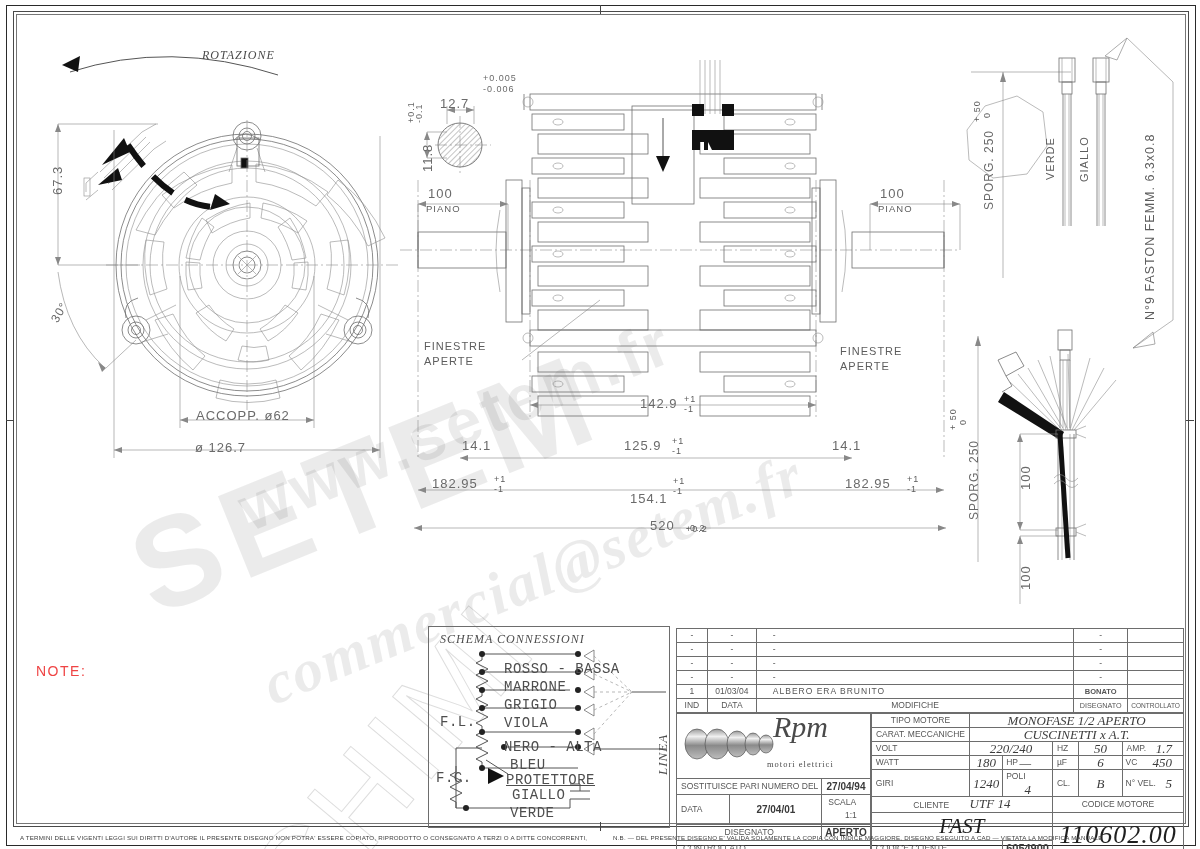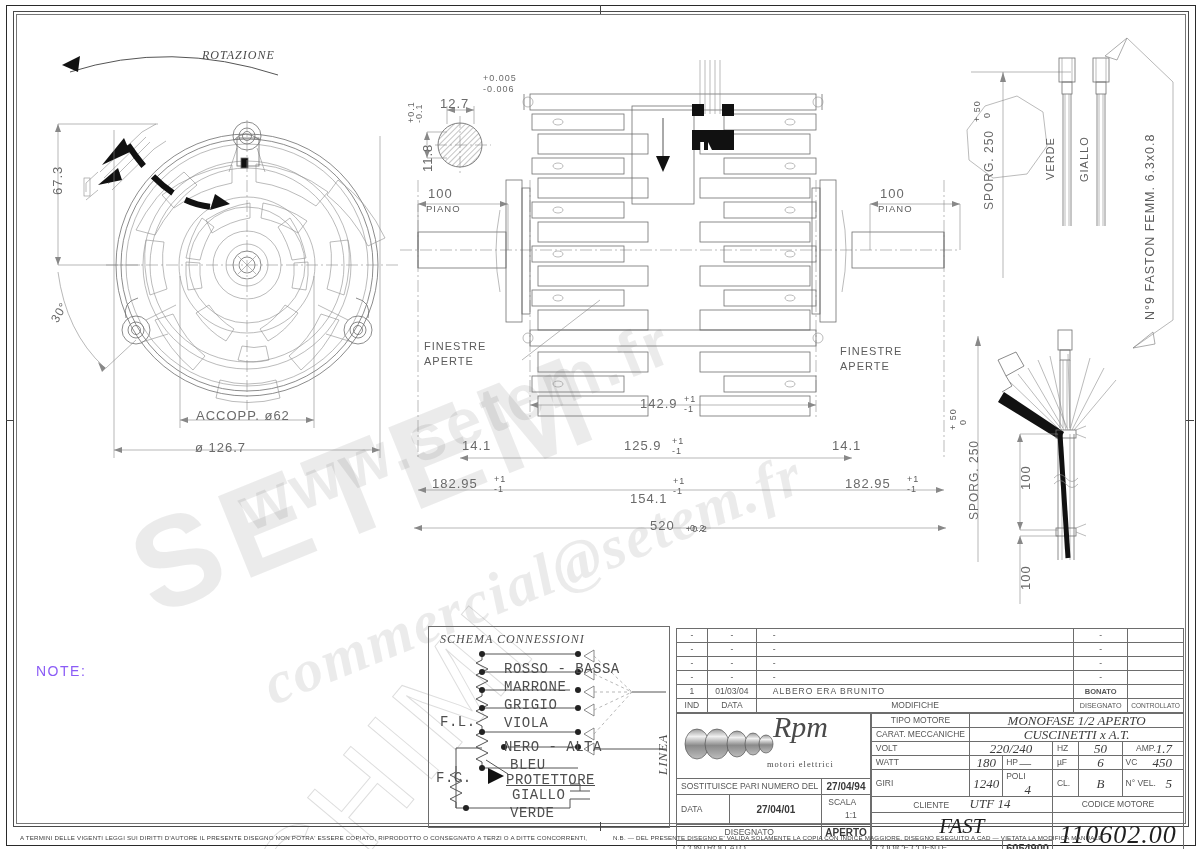--- a/index.html
+++ b/index.html
@@ -436,21 +436,21 @@
     <path d="M80 206 L80 274" class="dim-l"></path>
     <path d="M80 206 L77 214 L83 214 Z" fill="#888"></path>
     <path d="M80 206 L118 206" class="dim-l"></path>
   </svg>
   <div class="lbl dim vert" style="left:967px;top:520px;transform:rotate(-90deg);font-size:12px;">SPORG. 250</div>
   <div class="lbl small vert" style="left:948px;top:430px;transform:rotate(-90deg);">+ 50</div>
   <div class="lbl small vert" style="left:958px;top:425px;transform:rotate(-90deg);">0</div>
   <div class="lbl dim vert" style="left:1018px;top:490px;transform:rotate(-90deg);">100</div>
   <div class="lbl dim vert" style="left:1018px;top:590px;transform:rotate(-90deg);">100</div>
 
-  <div class="lbl" style="left:36px;top:663px;font-size:14px;color:#8b5cf6;letter-spacing:1.5px;">NOTE:</div>
+  <div class="lbl" style="left:36px;top:663px;font-size:14px;color:#ef4444;letter-spacing:1.5px;">NOTE:</div>
 
   <div id="schema"></div>
   <div class="sch-t" style="left:440px;top:632px;">SCHEMA CONNESSIONI</div>
 
   <svg width="240" height="200" viewBox="0 0 240 200" style="left:428px;top:626px;">
 
     <path d="M54 28 L54 34 L48 37 L60 43 L48 49 L60 55 L48 61 L54 64 L54 70
              L48 73 L60 79 L48 85 L60 91 L48 97 L54 100 L54 106
              L48 109 L60 115 L48 121 L60 127 L48 133 L54 136 L54 142" class="ln2"></path>
 
@@ -638,21 +638,21 @@
           </tr>
           <tr>
             <td class="c">CARAT. MECCANICHE</td>
             <td class="c hand" colspan="5">CUSCINETTI x A.T.</td>
           </tr>
           <tr>
             <td style="width:34px;padding-left:4px;">VOLT</td>
             <td class="c hand" colspan="2" style="width:122px;margin-top:32px;">220/240</td>
             <td style="width:22px;padding-left:4px;">HZ</td>
             <td class="c hand" style="width:52px;">50</td>
-            <td style="width:70px;padding-left:4px;text-align:right;">
+            <td style="width:70px;padding-left:4px;">
               <span>AMP.</span>
               <span class="hand" style="float:right;padding-right:8px;">1.7</span>
             </td>
           </tr>
           <tr>
             <td style="padding-left:4px;">WATT</td>
             <td class="c hand">180</td>
             <td>
               <span>HP</span>
               <span class="hand" style="float:right;padding-right:18px;">—</span>

